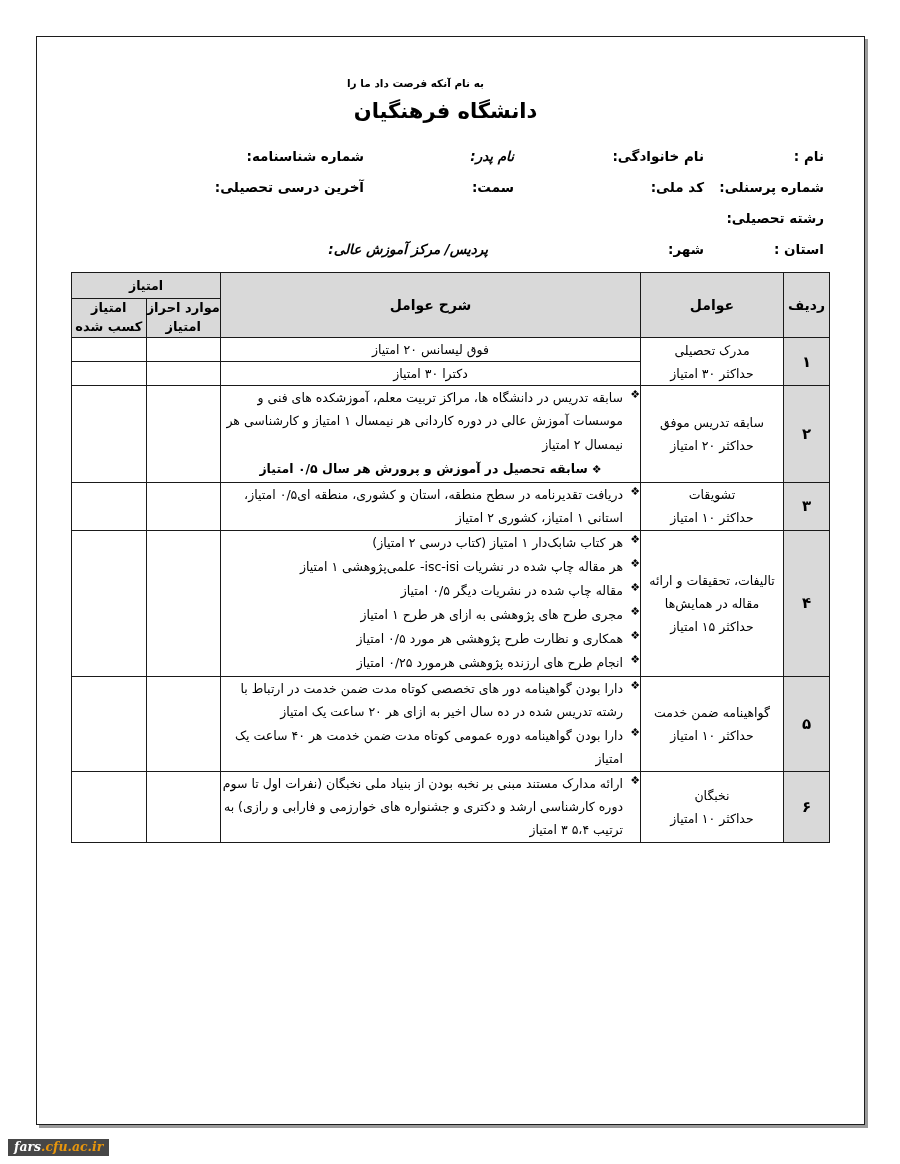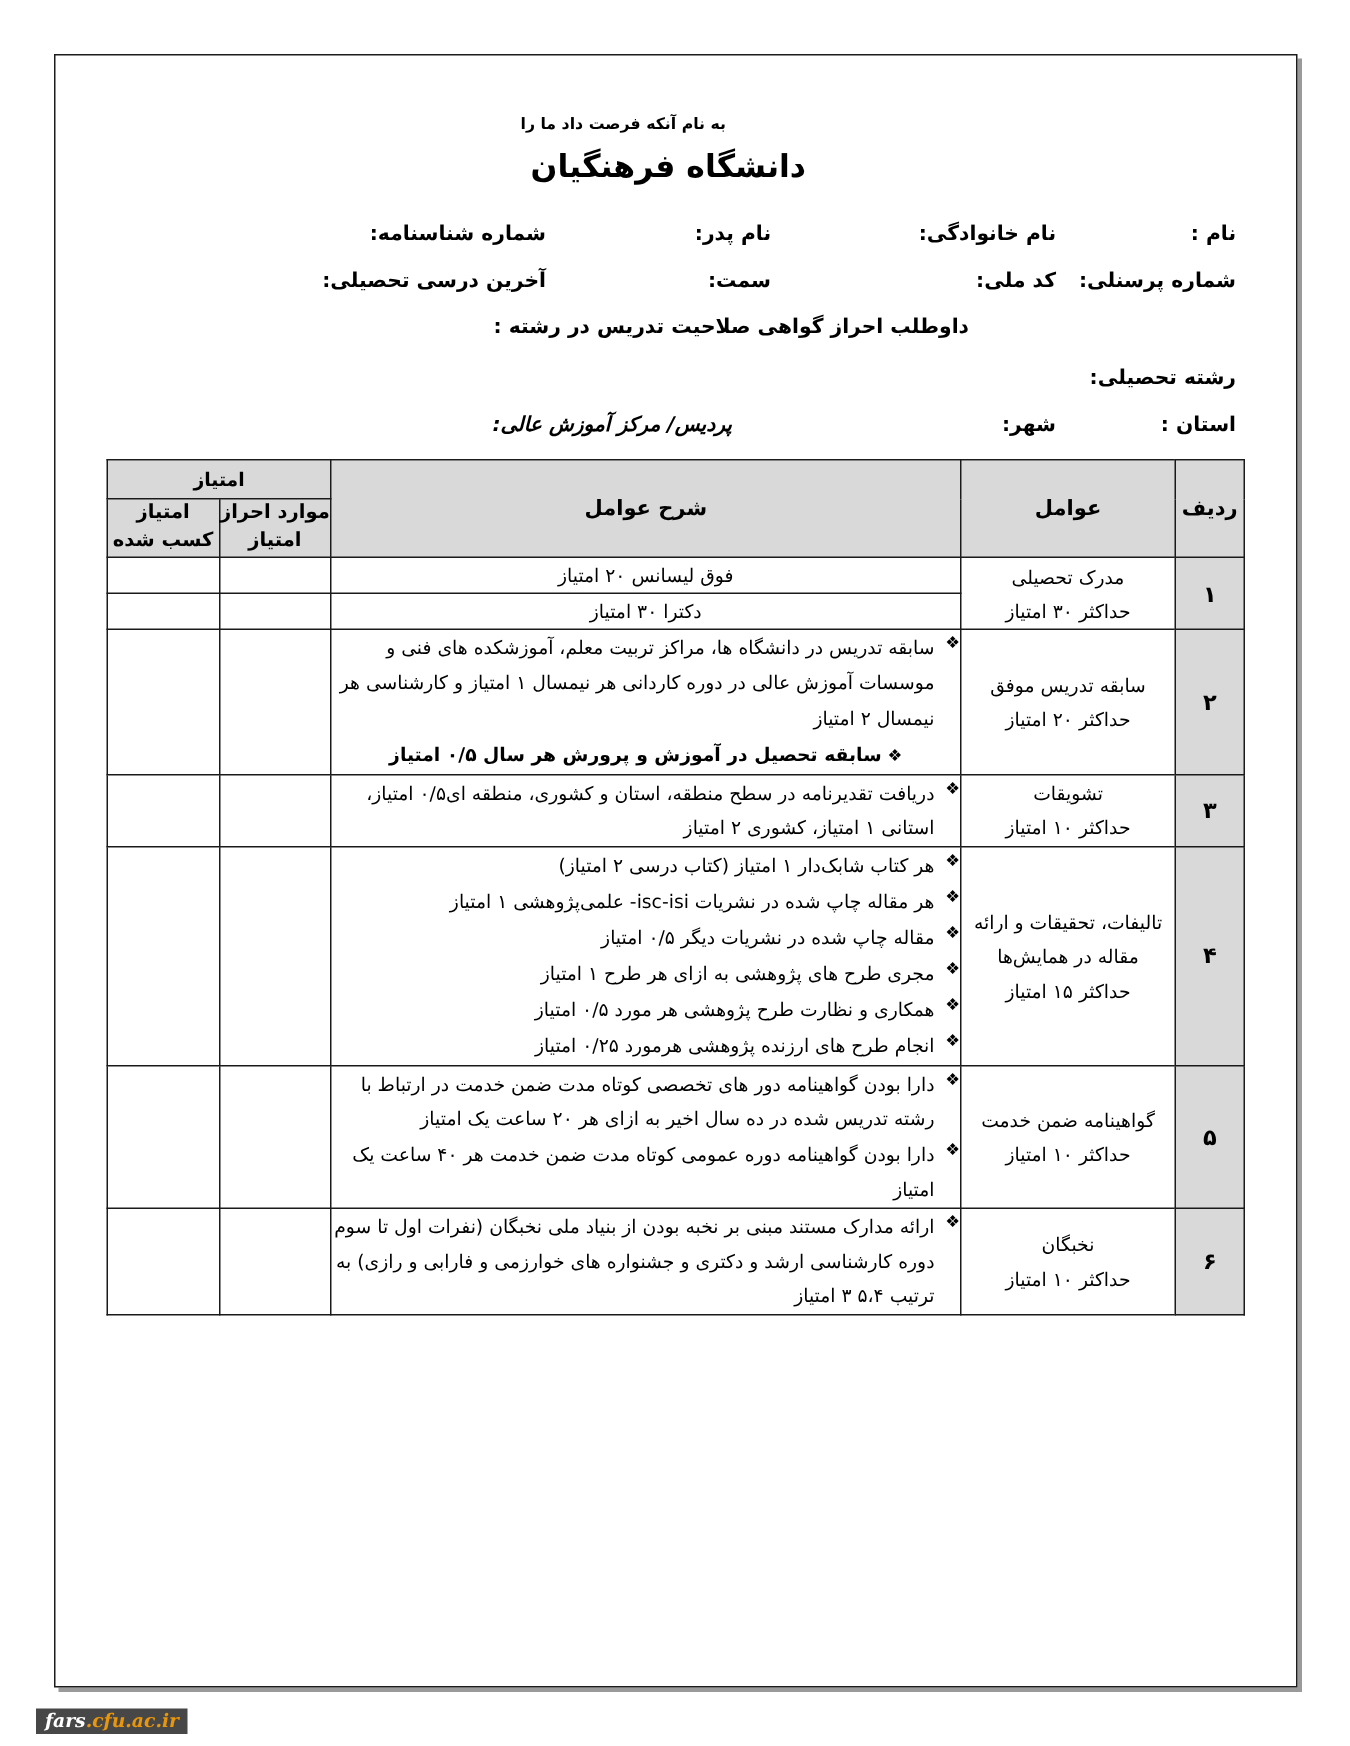--- a/index.html
+++ b/index.html
@@ -87,29 +87,29 @@
   }
   .field-row {
     display: flex;
     align-items: flex-start;
     margin-bottom: 16px;
     white-space: nowrap;
   }
   .fld { display: inline-block; }
   .f-name        { width: 120px; }
   .f-family      { width: 190px; }
-  .f-father      { width: 150px; }
+  .f-father      { width: 150px; font-style: italic; }
   .f-idno        { width: auto; }
 
   .f-personnel   { width: 120px; }
   .f-national    { width: 190px; }
   .f-position    { width: 150px; }
   .f-lastdegree  { width: auto; }
 
-  .f-major       { width: 120px; margin-top: 34px; }
+  .f-major       { width: 120px; }
   .f-candidate   { width: auto; padding-right: 58px;}
 
   .f-province    { width: 120px; }
   .f-city        { width: 190px; }
   .f-campus      { width: auto; padding-right: 26px; font-style: italic;}
 
   
   table.score-table {
     margin: 14px auto 0;
     border-collapse: collapse;
@@ -181,21 +181,21 @@
   }
   ul.bul > li.indented .bullet-mark {
     position: static;
     display: inline;
     margin-left: 4px;
   }
 
   
   .watermark {
     position: absolute;
-    left: 24px;
+    left: 8px;
     bottom: 8px;
     background: #474747;
     padding: 2px 6px 3px;
     font-family: "DejaVu Serif", "Liberation Serif", serif;
     font-size: 12.5px;
     font-weight: bold;
     font-style: italic;
     line-height: 1;
     direction: ltr;
   }
@@ -222,21 +222,20 @@
         <span class="fld f-idno">شماره شناسنامه:</span>
       </div>
       <div class="field-row">
         <span class="fld f-personnel">شماره پرسنلی:</span>
         <span class="fld f-national">کد ملی:</span>
         <span class="fld f-position">سمت:</span>
         <span class="fld f-lastdegree">آخرین درسی تحصیلی:</span>
       </div>
       <div class="field-row">
         <span class="fld f-major">رشته تحصیلی:</span>
-        <span class="fld f-candidate">داوطلب احراز گواهی صلاحیت تدریس در رشته :</span>
       </div>
       <div class="field-row">
         <span class="fld f-province">استان :</span>
         <span class="fld f-city">شهر:</span>
         <span class="fld f-campus">پردیس/ مرکز آموزش عالی:</span>
       </div>
     </div>
 
     <table class="score-table">
       <thead>

